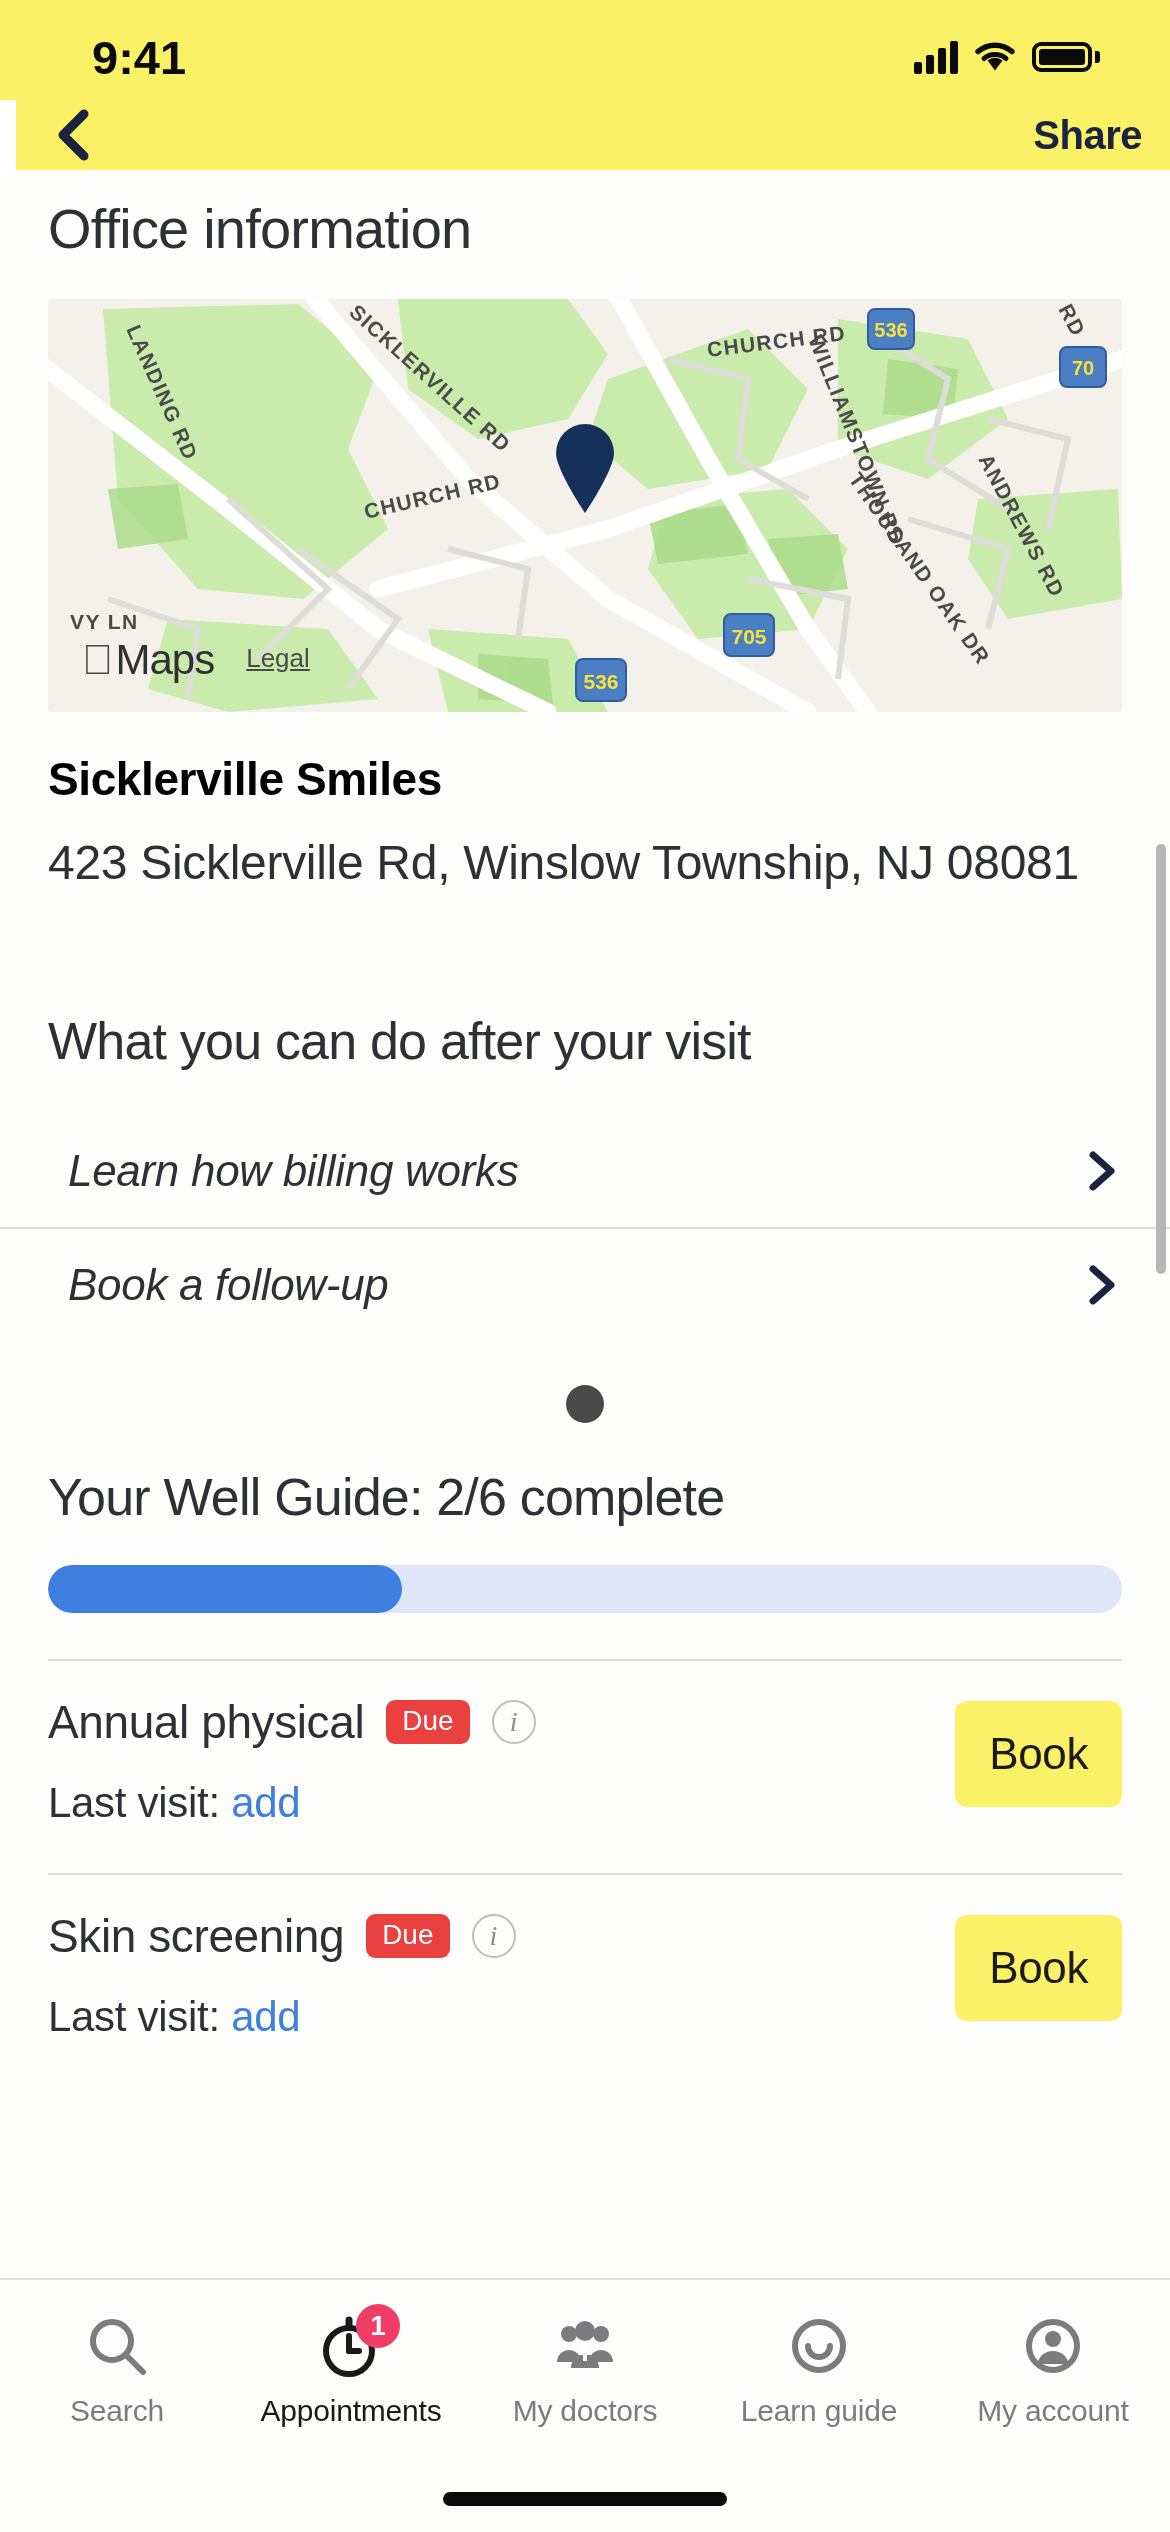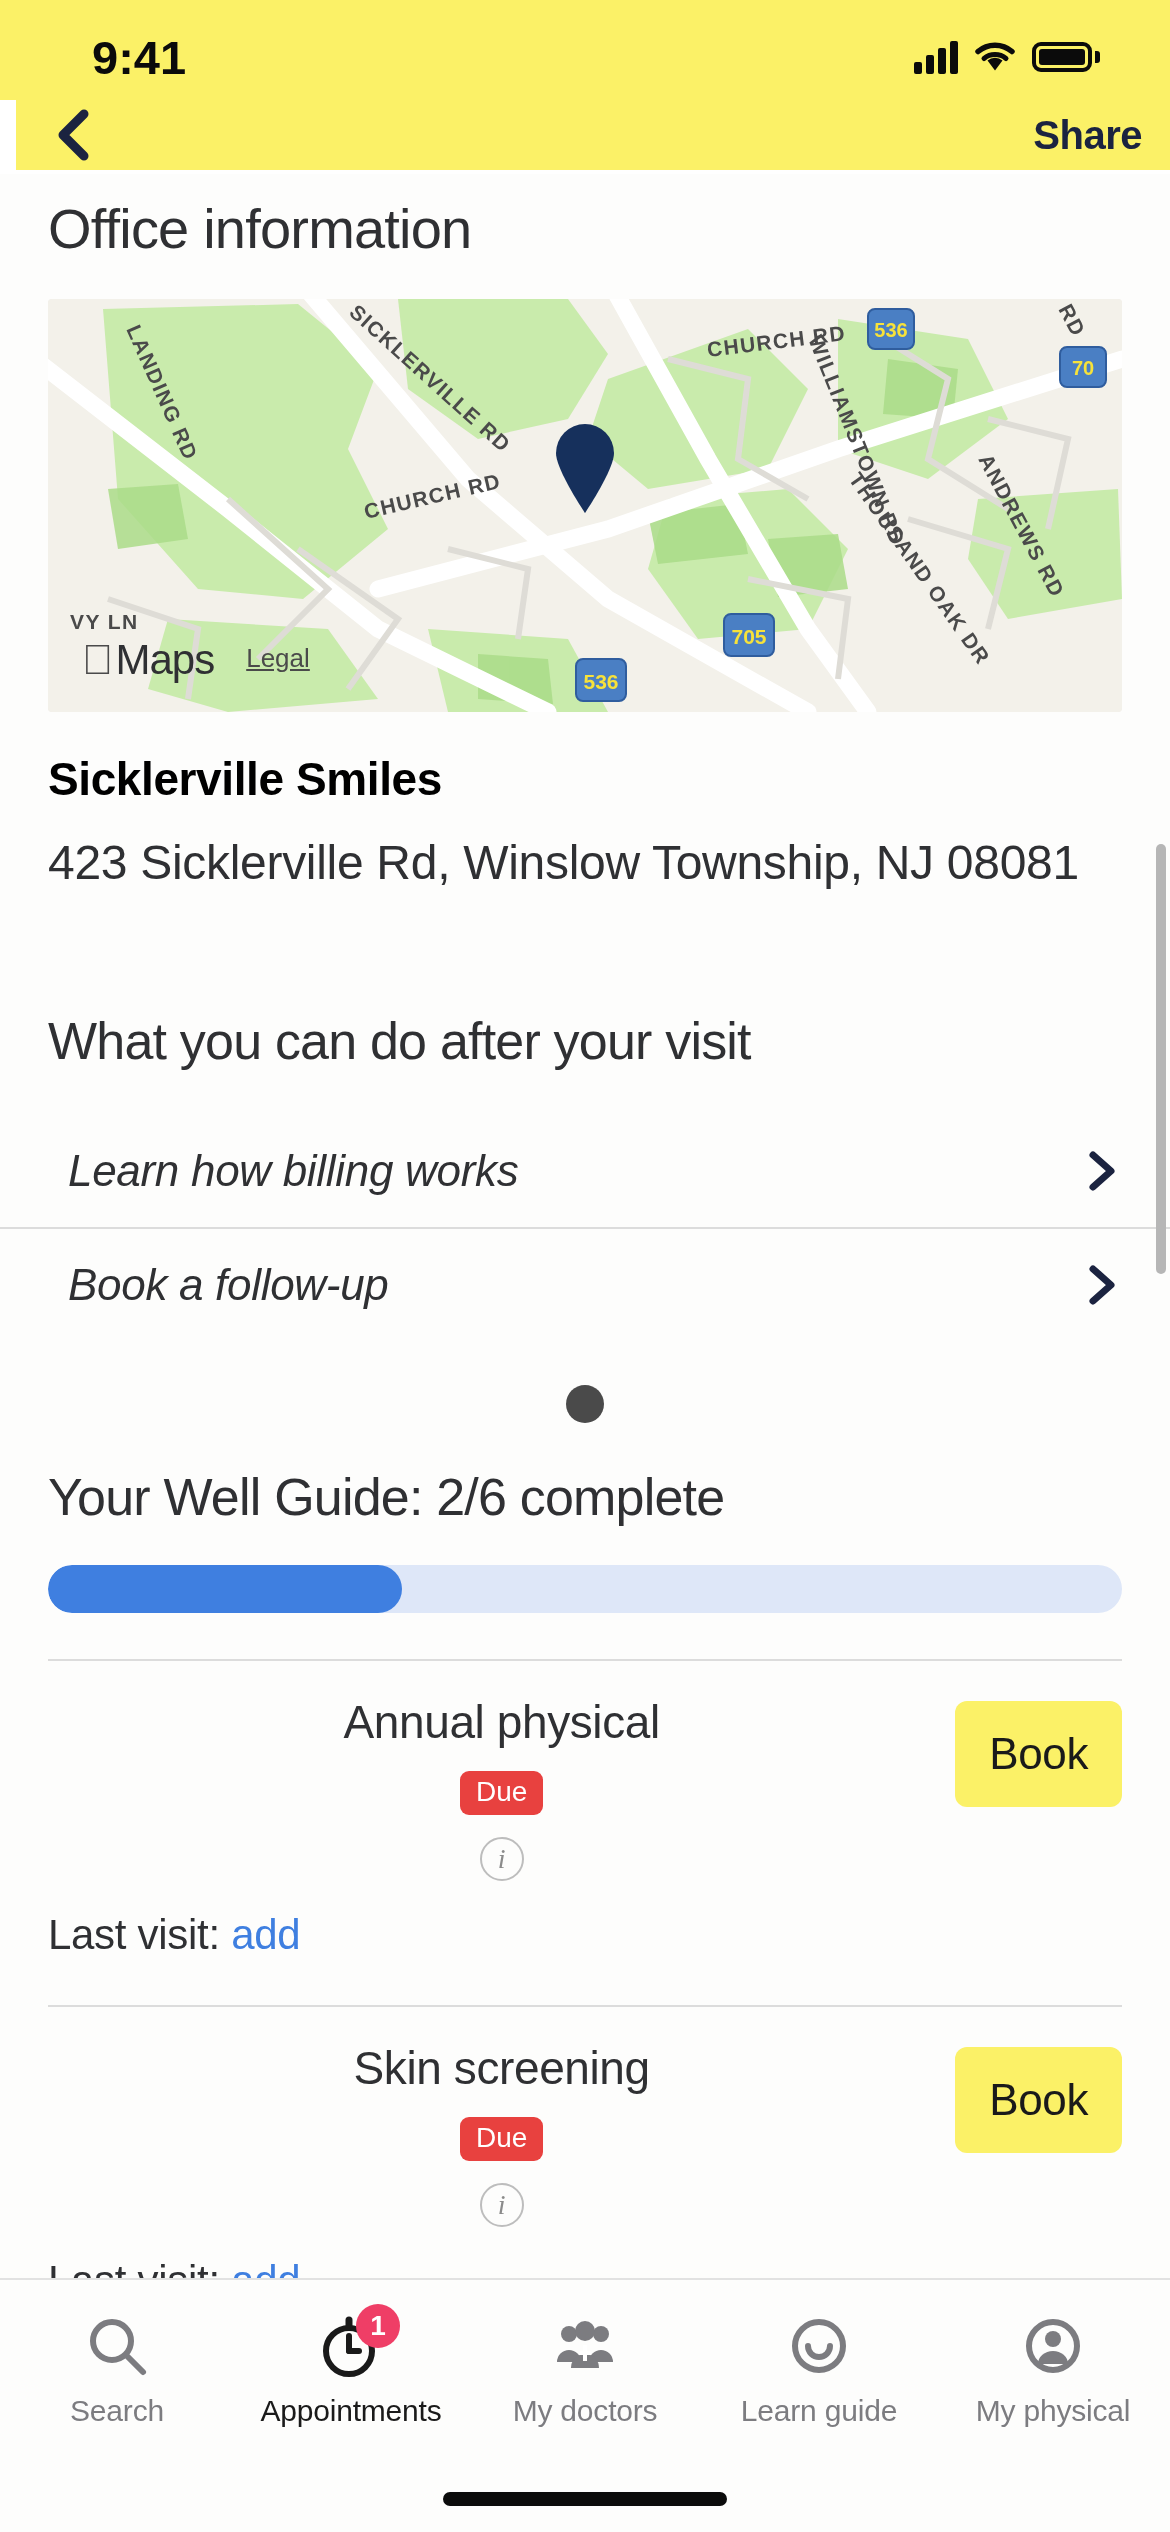--- a/index.html
+++ b/index.html
@@ -160,21 +160,21 @@
   }
   .wg-divider {
     margin: 46px 48px 0 48px;
     height: 2px; background: #dcdcdc;
   }
   .wg-item { padding: 34px 48px 0 48px; }
   .wg-row {
     display:flex; align-items:flex-start; justify-content: space-between;
   }
   .wg-left { flex: 1; }
-  .wg-head { display:flex; align-items:center; gap: 22px; flex-direction: column; }
+  .wg-head { display:flex; align-items:center; gap: 22px; }
   .wg-name { font-size: 46px; color:#2f3033; letter-spacing:-0.4px; }
   .badge-due {
     background:#e8413f; color:#ffffff;
     font-size: 28px; font-weight: 500;
     padding: 7px 16px 9px 16px; border-radius: 9px;
     line-height: 1;
   }
   .info-icon {
     width: 44px; height: 44px; border-radius: 50%;
     border: 2px solid #bdbdbd; color:#8b8b8b;
@@ -481,17 +481,17 @@
   </div>
 
   <div class="tab">
     <div class="ticon">
       <svg viewBox="0 0 66 66" width="66" height="66">
         <circle cx="33" cy="32" r="24" stroke="#7c7c80" stroke-width="6" fill="none"></circle>
         <circle cx="33" cy="25" r="8" fill="#7c7c80"></circle>
         <path d="M18 50 a15 13 0 0 1 30 0 Z" fill="#7c7c80"></path>
       </svg>
     </div>
-    <span class="tlabel">My physical</span>
+    <span class="tlabel">My account</span>
   </div>
 
   <div class="home-indicator"></div>
 </div>
 
 </body></html>

